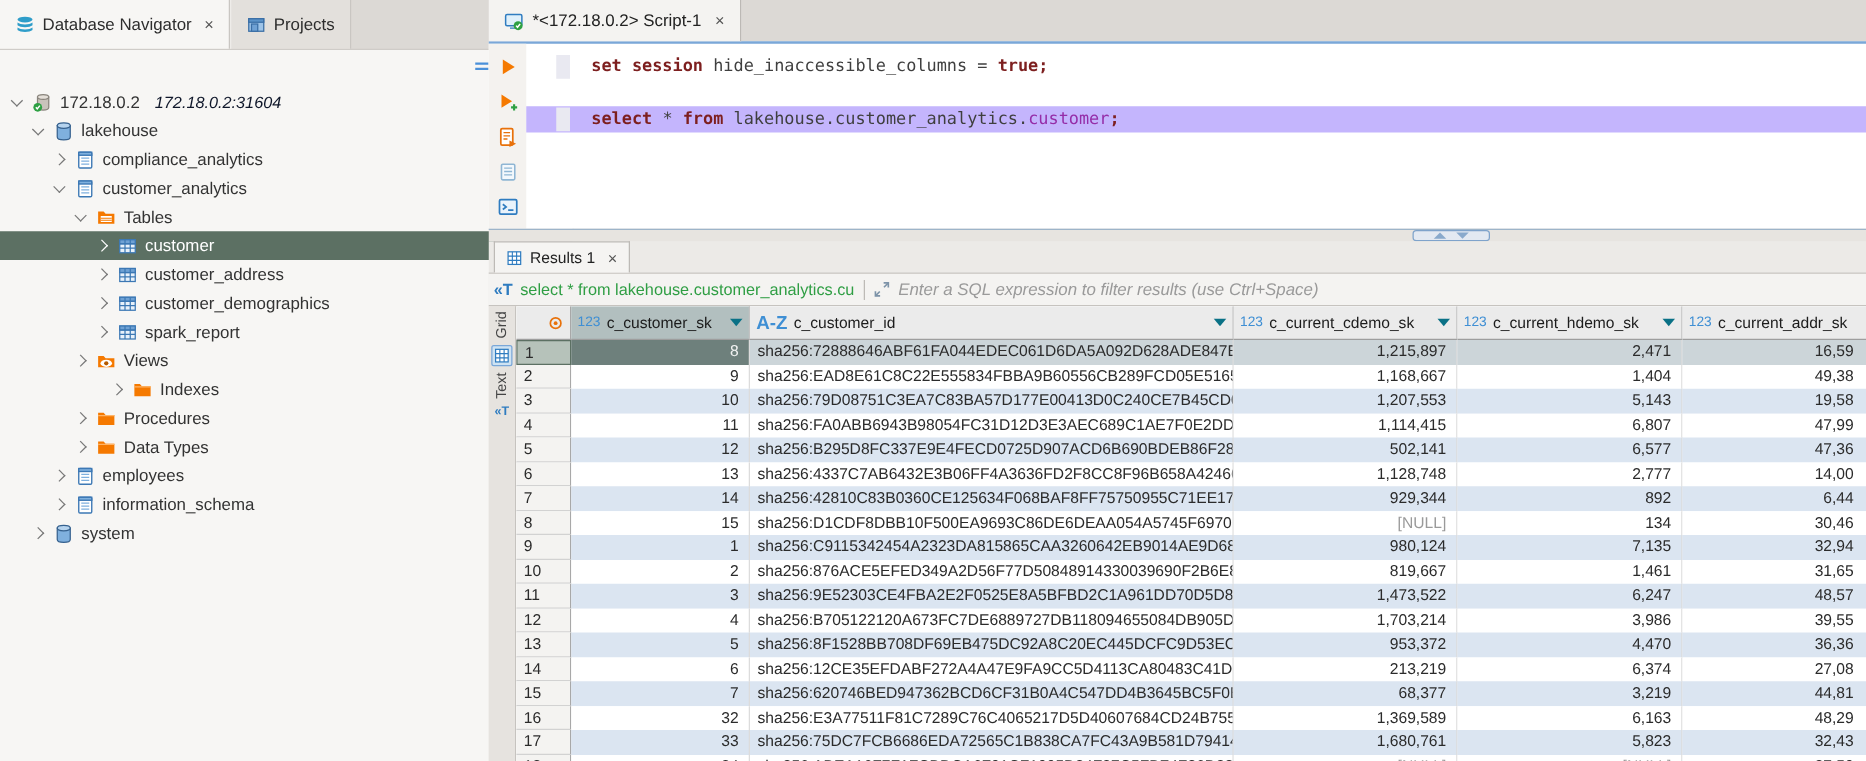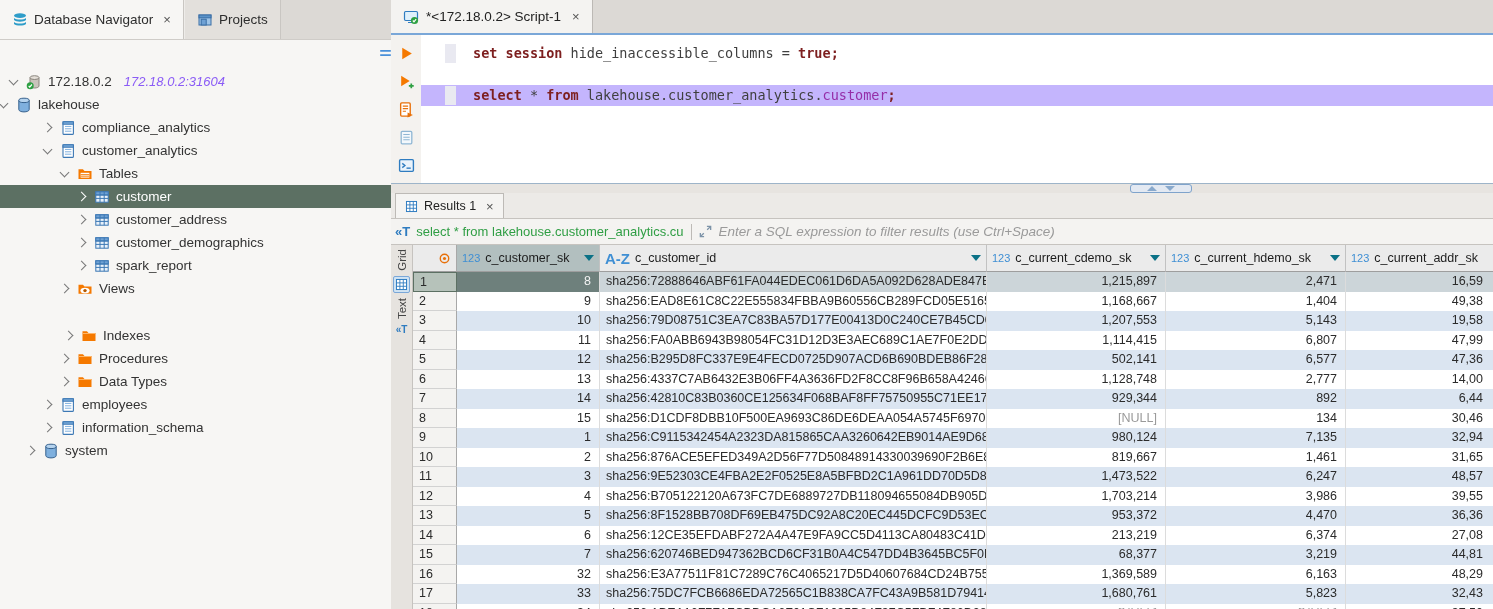--- a/index.html
+++ b/index.html
@@ -48,21 +48,21 @@
     border-right: 1.6px solid #666; border-bottom: 1.6px solid #666; transform: rotate(45deg); }
 
   .tree { padding-top: 4px; }
   .tree-row { height: 23px; display: flex; align-items: center; white-space: nowrap; font-size: 13.5px; }
   .tree-row.sel { background: #5c7063; color: #fff; }
   .chev { width: 7px; height: 7px; border-right: 1.5px solid #777; border-bottom: 1.5px solid #777;
     transform: rotate(-45deg); margin-right: 9px; flex: 0 0 auto; }
   .chev.down { transform: rotate(45deg); margin-top: -3px; }
   .tree-row.sel .chev { border-color: #fff; }
   .t-icon { width: 16px; height: 16px; margin-right: 6px; flex: 0 0 16px; }
-  .t-suffix { color: #8b5cf6; font-style: italic; margin-left: 12px; font-size: 13px; }
+  .t-suffix { color: #0f172a; font-style: italic; margin-left: 12px; font-size: 13px; }
 
   
   #editor-area { position: absolute; left: 391px; top: 0; width: 1102px; height: 183px; }
   .ed-tabbar { height: 33px; background: #dcd9d5; display: flex; }
   .ed-tab {
     display: flex; align-items: center; gap: 7px; padding: 0 12px; background: #f4f3f1;
     border-right: 1px solid #bcb9b5; font-size: 13.5px; color: #222;
   }
   .ed-body { height: 150px; background: #fff; border-top: 2px solid #7aa7d8; display: flex; }
   .ed-toolbar {
@@ -203,21 +203,21 @@
           <svg viewBox="0 0 16 16">
             <path fill="#c9c3bb" stroke="#8a857d" d="M4 3.6v8.4c0 1.2 2 2 4.5 2s4.5-.8 4.5-2V3.6z"></path>
             <ellipse cx="8.5" cy="3.6" rx="4.5" ry="1.9" fill="#e4dfd8" stroke="#8a857d"></ellipse>
             <circle cx="4.2" cy="11.8" r="3.5" fill="#2ea043"></circle>
             <path d="M2.7 11.8l1.1 1.3 2.1-2.6" stroke="#fff" fill="none" stroke-width="1.2"></path>
           </svg>
         </span>
         <span>172.18.0.2</span>
         <span class="t-suffix">172.18.0.2:31604</span>
       </div>
-      <div class="tree-row" style="">
+      <div class="tree-row" style="padding-left: 27px;">
         <span class="chev down"></span>
         <span class="t-icon">
           <svg viewBox="0 0 16 16">
             <path fill="#7fb0de" stroke="#36618e" d="M2.8 3.4v9.2c0 1.3 2.3 2.3 5.2 2.3s5.2-1 5.2-2.3V3.4z"></path>
             <ellipse cx="8" cy="3.4" rx="5.2" ry="2.2" fill="#b5d3ee" stroke="#36618e"></ellipse>
           </svg>
         </span>
         <span>lakehouse</span>
       </div>
       <div class="tree-row" style="padding-left: 44px;">
@@ -301,21 +301,21 @@
         <span class="chev"></span>
         <span class="t-icon">
           <svg viewBox="0 0 16 16">
             <path fill="#f57900" d="M1.5 3.8h4.4l1.6 1.8h7v7.2H1.5z"></path>
             <ellipse cx="8" cy="9.6" rx="4.6" ry="2.9" fill="#fff"></ellipse>
             <circle cx="8" cy="9.6" r="1.7" fill="#b55a00"></circle>
           </svg>
         </span>
         <span>Views</span>
       </div>
-      <div class="tree-row" style="padding-left: 65px; margin-top: 24px;">
+      <div class="tree-row" style="padding-left: 90px;">
         <span class="chev"></span>
         <span class="t-icon">
           <svg viewBox="0 0 16 16">
             <path fill="#f57900" d="M1.5 3.2h4.4l1.6 1.8h7v8H1.5z"></path>
             <path fill="#ffb567" d="M1.5 5h13v1h-13z"></path>
           </svg>
         </span>
         <span>Indexes</span>
       </div>
       <div class="tree-row" style="padding-left: 61px;">

